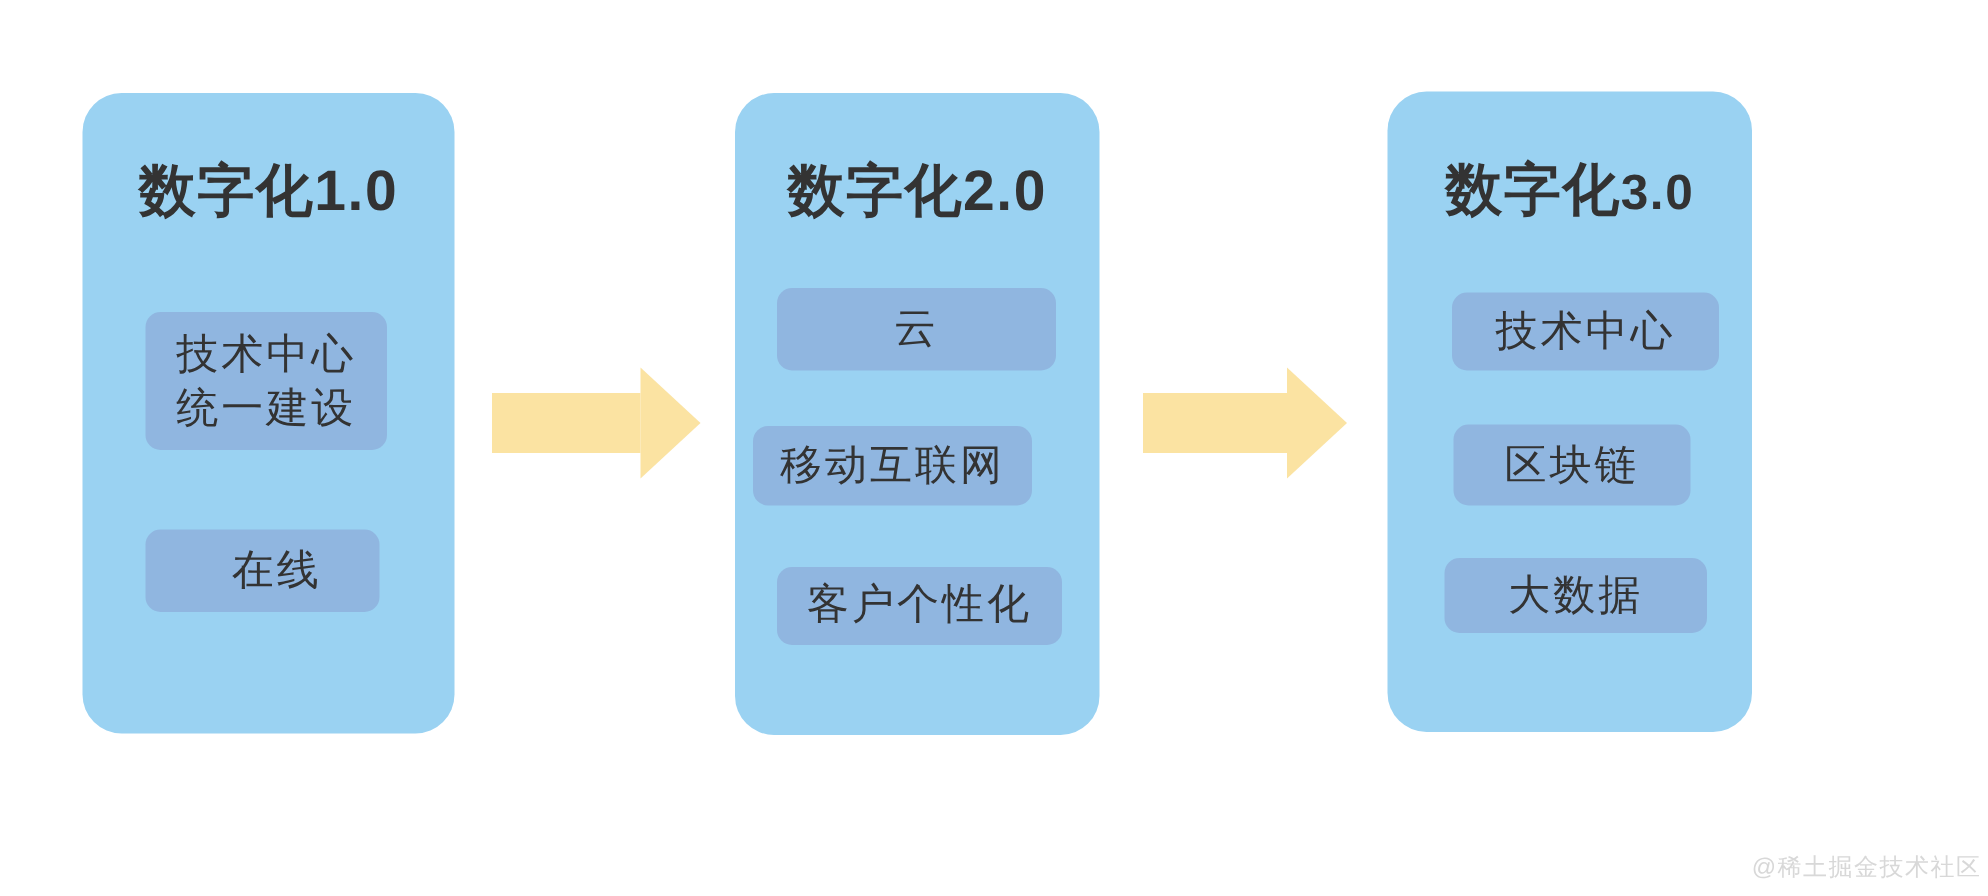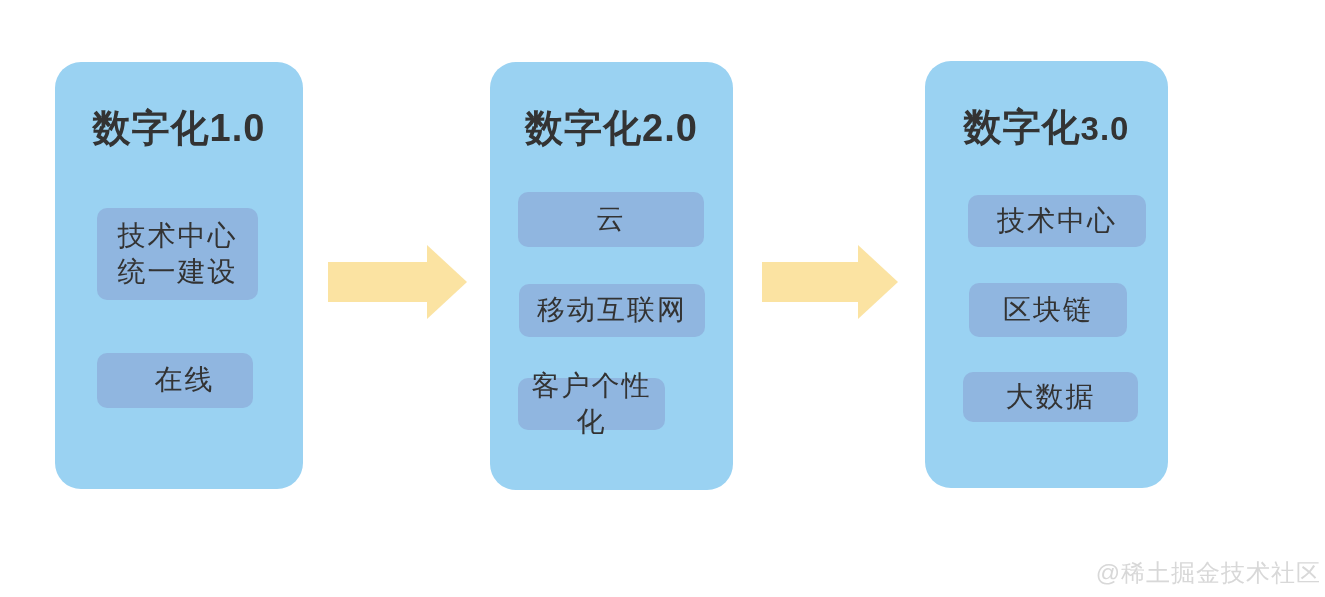--- a/index.html
+++ b/index.html
@@ -27,39 +27,39 @@
     background:var(--item-bg,#90b6e0);
     border-radius:10px;
     display:flex;align-items:center;justify-content:center;
     text-align:center;font-size:28px;letter-spacing:2px;
     color:var(--item-text,#333333);
     white-space:pre-line;line-height:1.3;
   }
   .i1-0{left:42px;top:146px;width:161px;height:92px;}
   .i1-1{left:42px;top:291px;width:137px;height:55px;padding-left:19px;}
   .i2-0{left:28px;top:130px;width:186px;height:55px;}
-  .i2-1{left:29px;top:222px;width:186px;height:53px;}
-  .i2-2{left:28px;top:316px;width:147px;height:52px;font-family:Liberation Serif, serif;}
+  .i2-1{left:12px;top:222px;width:186px;height:53px;}
+  .i2-2{left:28px;top:316px;width:190px;height:52px;font-family:Liberation Serif, serif;}
   .i3-0{left:43px;top:134px;width:178px;height:52px;}
   .i3-1{left:44px;top:222px;width:158px;height:54px;}
   .i3-2{left:38px;top:311px;width:175px;height:50px;}
   .arrow{position:absolute;display:flex;align-items:center;height:75px;}
   .arrow-1{left:328px;top:244px;}
   .arrow-2{left:762px;top:244px;}
   .arrow-tail{width:99px;height:40px;background:var(--arrow,#fbe3a2);}
   .arrow-2 .arrow-tail{width:96px;}
   .arrow-head{
     width:0;height:0;
     border-top:37px solid transparent;
     border-bottom:37px solid transparent;
     border-left:40px solid var(--arrow,#fbe3a2);
   }
   .watermark{
     position:absolute;right:4px;bottom:8px;
-    font-size:24px;letter-spacing:1px;
+    font-size:16px;letter-spacing:1px;
     color:var(--watermark-text,#d8d8d8);
   }
 </style>
 </head>
 <body>
 
 <div class="diagram">
 
   <section class="card card-1">
     <h2 class="stage-title"><span class="title-main">数字化</span><span class="title-suffix">1.0</span></h2>

